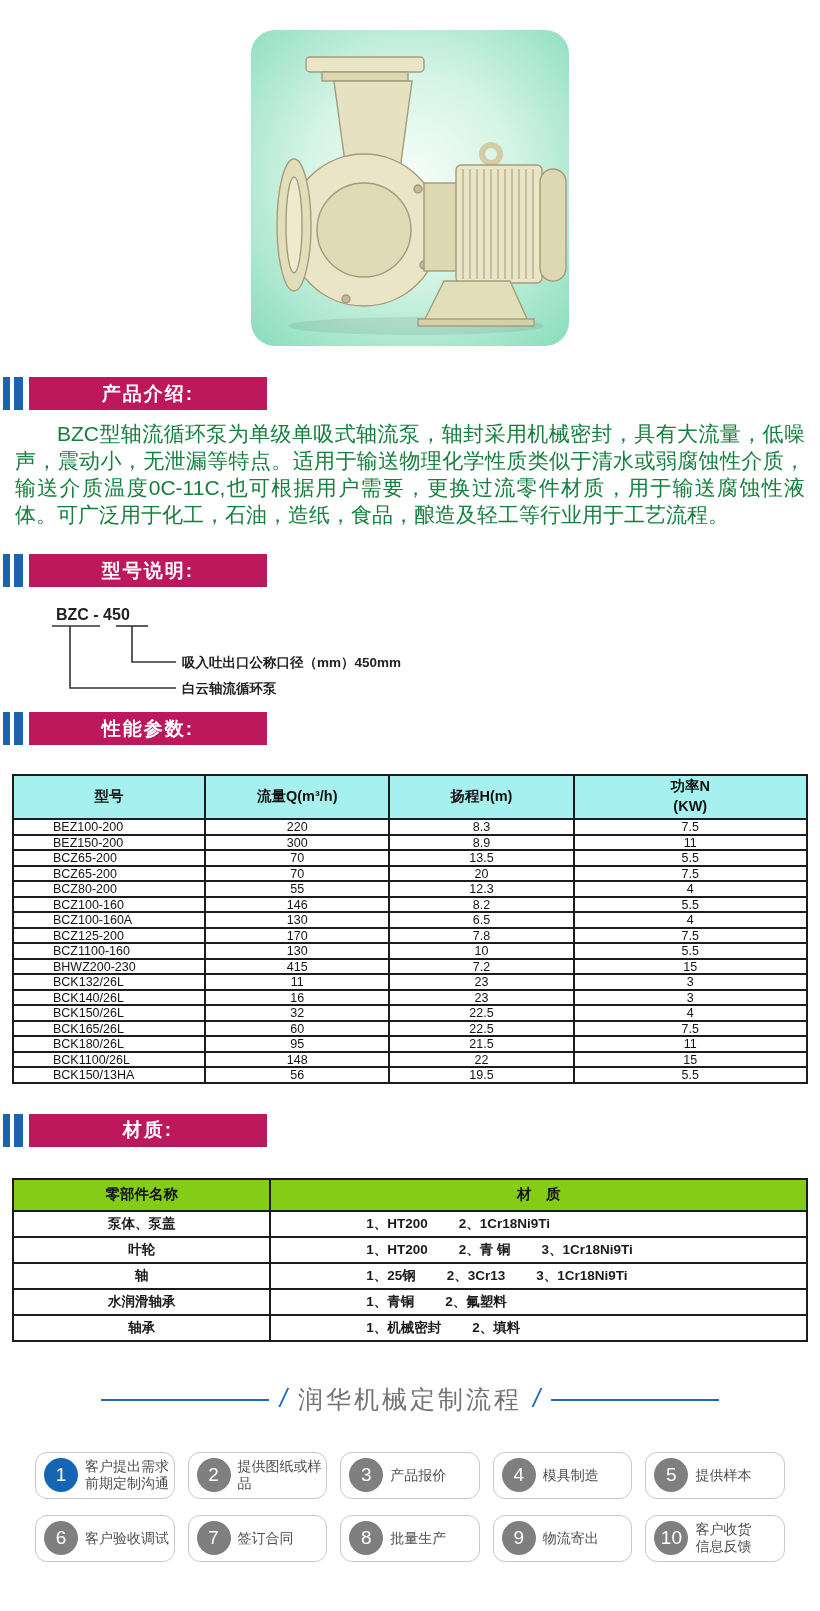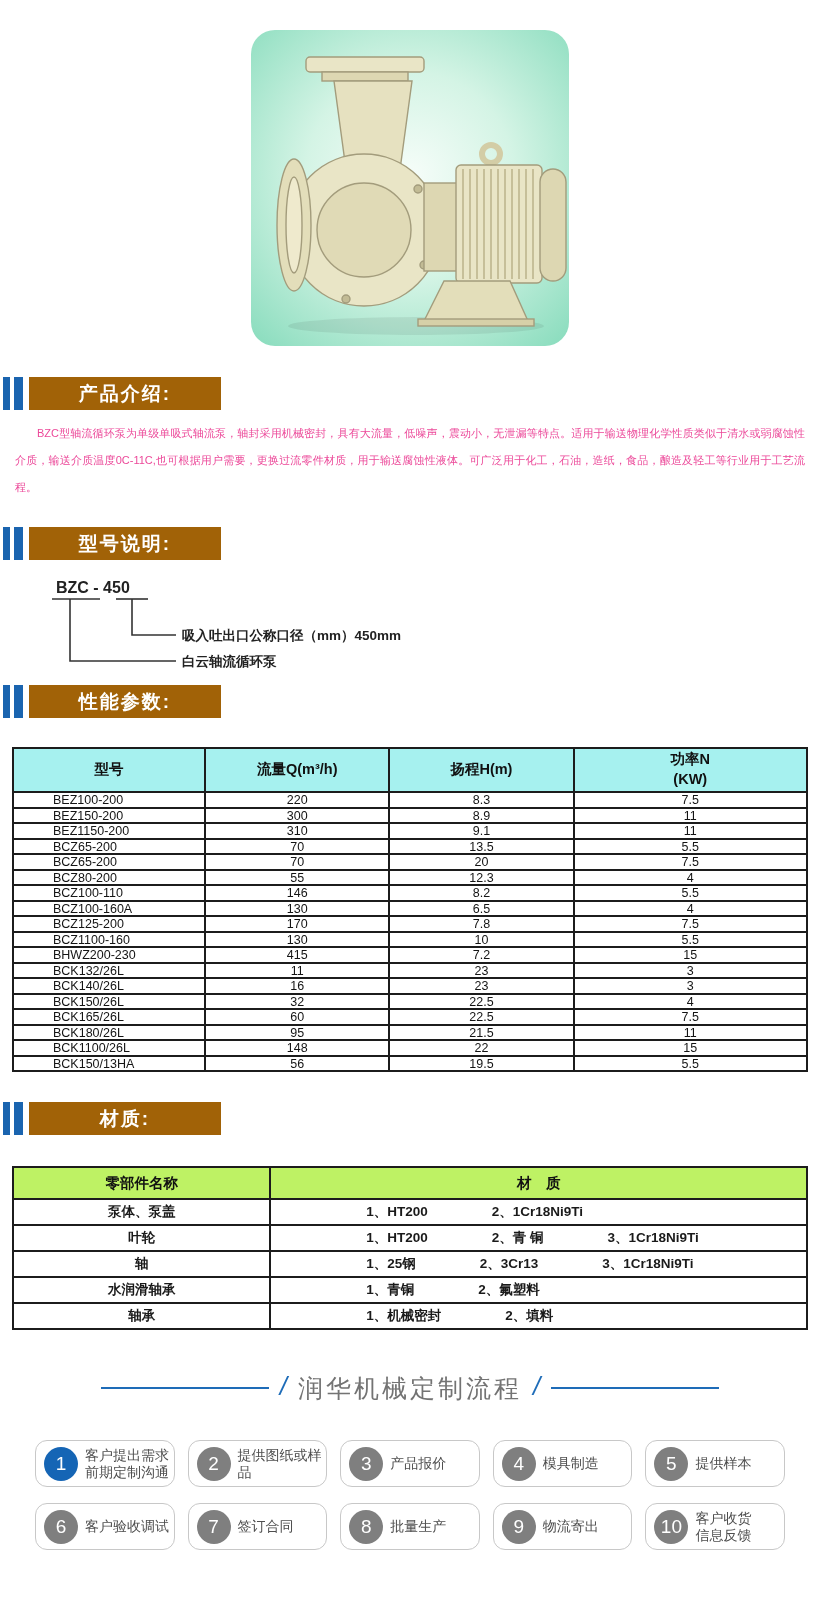--- a/index.html
+++ b/index.html
@@ -9,32 +9,32 @@
   }
   
   .hero{width:324px;height:322px;margin:27px auto 0;}
   .hero svg{display:block;}
 
   
   .banner-row{display:flex;align-items:stretch;height:33px;}
   .vbar1{width:7px;margin-left:3px;background:#1a64af;}
   .vbar2{width:9px;margin-left:4px;background:#1a64af;}
   .banner{
-    width:192px;margin-left:6px;background:#a16207;color:#fff;
+    width:238px;margin-left:6px;background:#be185d;color:#fff;
     font-size:19px;font-weight:bold;letter-spacing:2px;
     display:flex;align-items:center;justify-content:center;
   }
   .mt-intro{margin-top:28px;}
   .mt-model{margin-top:26px;}
   .mt-params{}
   .mt-material{margin-top:30px;}
 
   .intro-text{
-    margin:10px 15px 8px;font-size:11px;line-height:27px;
-    text-indent:2em;color:#ec4899;text-align:justify;
+    margin:10px 15px 8px;font-size:21px;line-height:27px;
+    text-indent:2em;color:#15803d;text-align:justify;
   }
 
   
   .diagram{position:relative;height:110px;margin-top:15px;}
   .diagram svg{position:absolute;left:40px;top:0;}
 
   
   .tbl-wrap{margin:0 12px;}
   .params-wrap{margin-top:29px;}
   .material-wrap{margin-top:31px;}
@@ -43,28 +43,28 @@
   #params-table th{
     background:#a6f1ef;height:42px;font-size:14.5px;font-weight:bold;
     text-align:center;white-space:pre-line;line-height:1.35;padding:0;
   }
   #params-table td{
     height:12px;padding:1px 0 0;font-size:12.5px;line-height:1;
     text-align:center;color:#141414;
   }
   #params-table td:first-child{text-align:left;padding-left:39px;}
   #material-table th{
-    background:#bef264;height:30px;font-size:14.5px;font-weight:bold;
+    background:#84cc16;height:30px;font-size:14.5px;font-weight:bold;
     text-align:center;padding:0;
   }
   #material-table td{
     height:24px;padding:0;font-size:13.5px;font-weight:bold;
     text-align:center;color:#1a1a1a;
   }
-  .mat-items{display:flex;gap:64px;padding-left:95px;align-items:center;}
+  .mat-items{display:flex;gap:31px;padding-left:95px;align-items:center;}
   .mat-items span{white-space:nowrap;}
 
   
   .proc-title{
     display:flex;align-items:center;justify-content:center;
     margin-top:43px;height:30px;gap:11px;
   }
   .pline{width:168px;height:2px;background:#1e6cb8;}
   .pslash{color:#1e6cb8;font-size:26px;font-style:italic;line-height:1;transform:translateY(-2px);}
   .ptitle{color:#737373;font-size:25px;font-weight:500;letter-spacing:3px;}
@@ -188,45 +188,39 @@
           <td>8.3</td>
           <td>7.5</td>
         </tr>
         <tr>
           <td>BEZ150-200</td>
           <td>300</td>
           <td>8.9</td>
           <td>11</td>
         </tr>
         <tr>
-          <td>BEZ1150-200</td>
-          <td>310</td>
-          <td>9.1</td>
-          <td>11</td>
-        </tr>
-        <tr>
           <td>BCZ65-200</td>
           <td>70</td>
           <td>13.5</td>
           <td>5.5</td>
         </tr>
         <tr>
           <td>BCZ65-200</td>
           <td>70</td>
           <td>20</td>
           <td>7.5</td>
         </tr>
         <tr>
           <td>BCZ80-200</td>
           <td>55</td>
           <td>12.3</td>
           <td>4</td>
         </tr>
         <tr>
-          <td>BCZ100-110</td>
+          <td>BCZ100-160</td>
           <td>146</td>
           <td>8.2</td>
           <td>5.5</td>
         </tr>
         <tr>
           <td>BCZ100-160A</td>
           <td>130</td>
           <td>6.5</td>
           <td>4</td>
         </tr>

